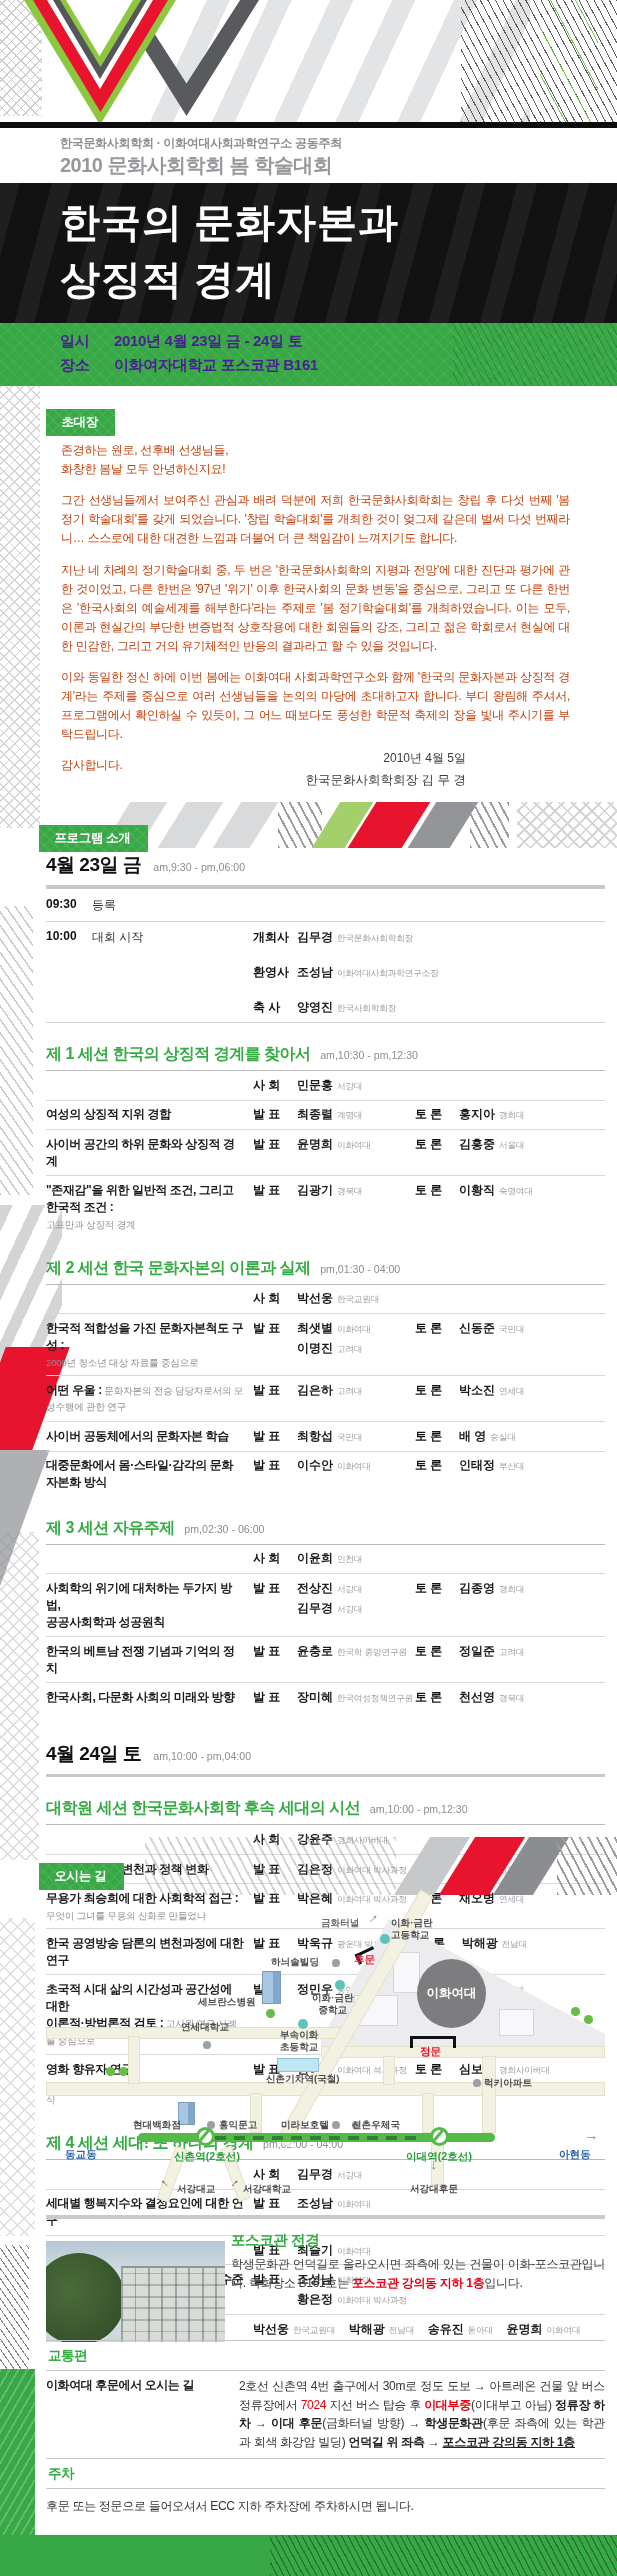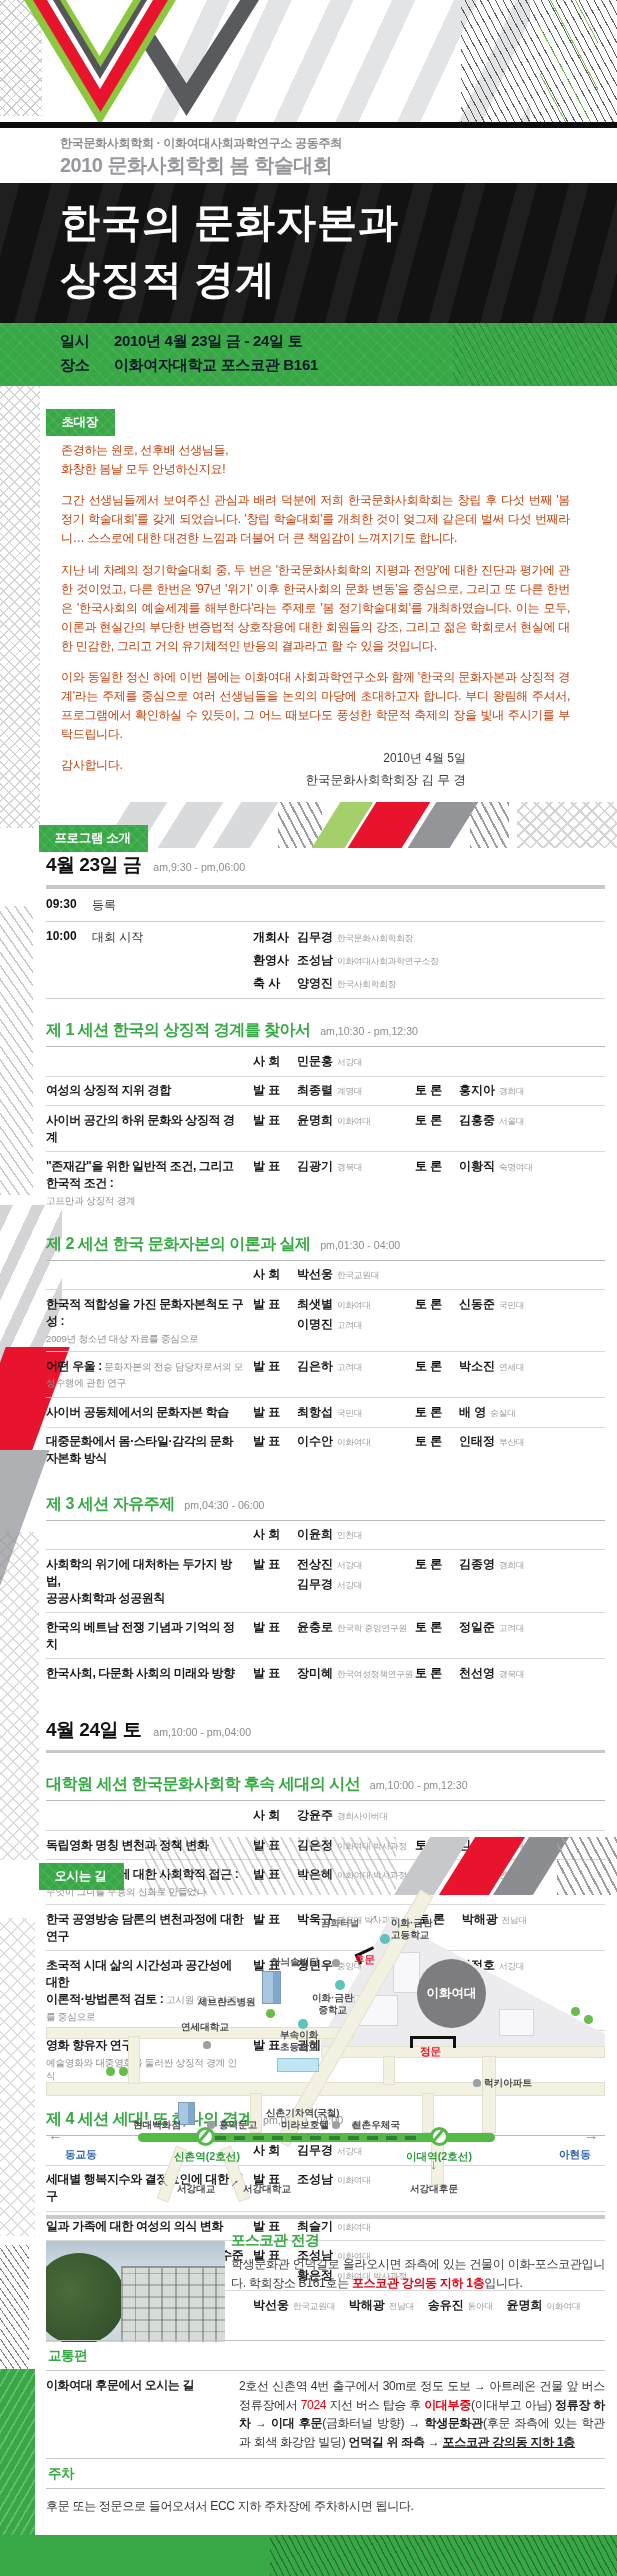--- a/index.html
+++ b/index.html
@@ -30,31 +30,31 @@
   .title-l{position:absolute;left:60px;color:#fff;font-family:"Liberation Serif","DejaVu Serif",serif;
       font-weight:bold;font-size:40px;letter-spacing:1px;}
   .title-l1{top:11.6px;} .title-l2{top:69px;}
   
   .green-band{position:absolute;left:0;top:323px;width:618px;height:63px;background:#37a845;overflow:hidden;}
   .gb-pat{position:absolute;inset:0;opacity:.5;
       background:repeating-linear-gradient(45deg,rgba(255,255,255,.10) 0 1.9px,transparent 1.9px 8.7px),
                  repeating-linear-gradient(-45deg,rgba(255,255,255,.07) 0 1.9px,transparent 1.9px 8.7px);}
   .gb-dark{position:absolute;left:453px;top:0;width:165px;height:63px;opacity:.5;
       background:repeating-linear-gradient(62deg,rgba(0,0,0,.35) 0 1px,transparent 1px 5.8px);}
-  .gb-row{position:absolute;left:60px;color:#0f172a;font-weight:bold;font-size:15px;letter-spacing:-0.3px;}
+  .gb-row{position:absolute;left:60px;color:#4c1d95;font-weight:bold;font-size:15px;letter-spacing:-0.3px;}
   .gb-row.r1{top:8.7px;} .gb-row.r2{top:33px;}
   .gb-label{display:inline-block;width:50px;}
   
   .tag{position:absolute;background:#37a845;color:#fff;font-size:12.5px;font-weight:bold;
        padding:4.8px 17.3px 4.8px 15.4px;letter-spacing:-0.3px;overflow:hidden;}
   .tag::after{content:"";position:absolute;inset:0;opacity:.45;
        background:repeating-linear-gradient(45deg,rgba(255,255,255,.16) 0 1.9px,transparent 1.9px 7.7px),
                   repeating-linear-gradient(-45deg,rgba(255,255,255,.12) 0 1.9px,transparent 1.9px 7.7px);}
   .tag-invite{left:46px;top:409px;}
-  .tag-program{left:39px;top:825px;}
+  .tag-program{left:39px;top:825px;font-family:Liberation Serif, serif;}
   .tag-route{left:39px;top:1863px;}
   
   .invite-body{position:absolute;left:61px;top:441px;width:509px;}
   .invite-body p{margin:0 0 12.5px 0;font-size:12px;line-height:1.58;color:#c2410c;white-space:pre-line;
        letter-spacing:-0.3px;text-align:justify;}
   .sign-block{position:absolute;left:61px;top:750px;width:405px;text-align:right;color:#3b3b3b;}
   .sign-date{font-size:12px;margin-bottom:4.8px;}
   .sign-name{font-size:12.5px;}
   
   .deco-band{position:absolute;left:0;width:618px;height:46px;overflow:hidden;}
@@ -67,21 +67,21 @@
                  repeating-linear-gradient(-45deg,#b9babc 0 1.9px,transparent 1.9px 8.7px);}
   
   .program{position:absolute;left:46px;top:852px;width:559px;}
   .day-head{display:flex;align-items:baseline;gap:12px;margin-bottom:6.7px;}
   .day-title{font-size:19px;font-weight:bold;color:#111;letter-spacing:-0.5px;}
   .day-time{font-size:10.6px;color:#8d8d8d;}
   .day-rule{height:3.9px;background:#c7c8ca;margin-bottom:1.9px;}
   .prerow{display:flex;align-items:flex-start;border-bottom:1px solid #d2d2d2;padding:6.7px 0;}
   .pr-time{flex:0 0 46px;font-size:12px;font-weight:bold;color:#111;}
   .pr-label{flex:0 0 161px;font-size:12px;color:#333;}
-  .officials{display:flex;flex-direction:column;gap:6px;}
+  .officials{display:flex;flex-direction:column;gap:18px;}
   .off-line{font-size:12px;}
   .off-role{font-weight:bold;color:#111;display:inline-block;width:44px;}
   .sess{margin-top:21px;}
   .sess-head{display:flex;align-items:baseline;gap:9.6px;padding-bottom:4.8px;border-bottom:1px solid #b9b9b9;}
   .sess-name{font-size:16px;font-weight:bold;color:#36ab44;letter-spacing:-0.5px;}
   .sess-time{font-size:10.6px;color:#8d8d8d;}
   .prow{display:flex;align-items:flex-start;border-bottom:1px solid #d8d8d8;padding:5.8px 0;}
   .prow:last-child{border-bottom:none;}
   .c-title{flex:0 0 207px;font-size:12px;font-weight:bold;color:#1c1c1c;letter-spacing:-0.4px;
       white-space:pre-line;line-height:1.4;padding-right:7.7px;box-sizing:border-box;}
@@ -366,21 +366,21 @@
             </div>
             <span class="c-role">토  론</span>
             <div class="c-people2">
               <div class="person">인태정<span class="affil">부산대</span></div>
             </div>
           </div>
         </div>
         <div class="sess">
           <div class="sess-head">
             <span class="sess-name">제 3 세션  자유주제</span>
-            <span class="sess-time">pm,04:30 - 06:00</span>
+            <span class="sess-time">pm,02:30 - 06:00</span>
           </div>
           <div class="prow">
             <div class="c-title"></div>
             <span class="c-role">사  회</span>
             <div class="c-people">
               <div class="person">이윤희<span class="affil">인천대</span></div>
             </div>
           </div>
           <div class="prow">
             <div class="c-title">사회학의 위기에 대처하는 두가지 방법,
@@ -607,21 +607,21 @@
 고등학교</span>
     <span class="mlabel" style="left:225px;top:43px;">하늬솔빌딩</span>
     <span class="mlabel gate" style="left:308px;top:40px;">후문</span>
     <span class="mlabel" style="left:152px;top:83px;">세브란스병원</span>
     <span class="mlabel" style="left:266px;top:79px;text-align:center;">이화·금란
 중학교</span>
     <span class="mlabel" style="left:135px;top:108px;">연세대학교</span>
     <span class="mlabel" style="left:234px;top:116px;text-align:center;">부속이화
 초등학교</span>
     <span class="mlabel gate" style="left:374px;top:132px;">정문</span>
-    <span class="mlabel" style="left:220px;top:160px;margin-top:34px;">신촌기차역(국철)</span>
+    <span class="mlabel" style="left:220px;top:160px;">신촌기차역(국철)</span>
     <span class="mlabel" style="left:438px;top:164px;">럭키아파트</span>
     <span class="mlabel" style="left:87px;top:206px;">현대백화점</span>
     <span class="mlabel" style="left:173px;top:206px;">홍익문고</span>
     <span class="mlabel" style="left:235px;top:206px;">미라보호텔</span>
     <span class="mlabel" style="left:306px;top:206px;">신촌우체국</span>
     <span class="mlabel green-t" style="left:128px;top:237px;">신촌역(2호선)</span>
     <span class="mlabel green-t" style="left:360px;top:237px;">이대역(2호선)</span>
     <span class="mlabel blue-t" style="left:19px;top:235px;font-size:10.6px;">동교동</span>
     <span class="mlabel blue-t" style="left:513px;top:235px;font-size:10.6px;">아현동</span>
     <span class="mlabel" style="left:131px;top:270px;">서강대교</span>

